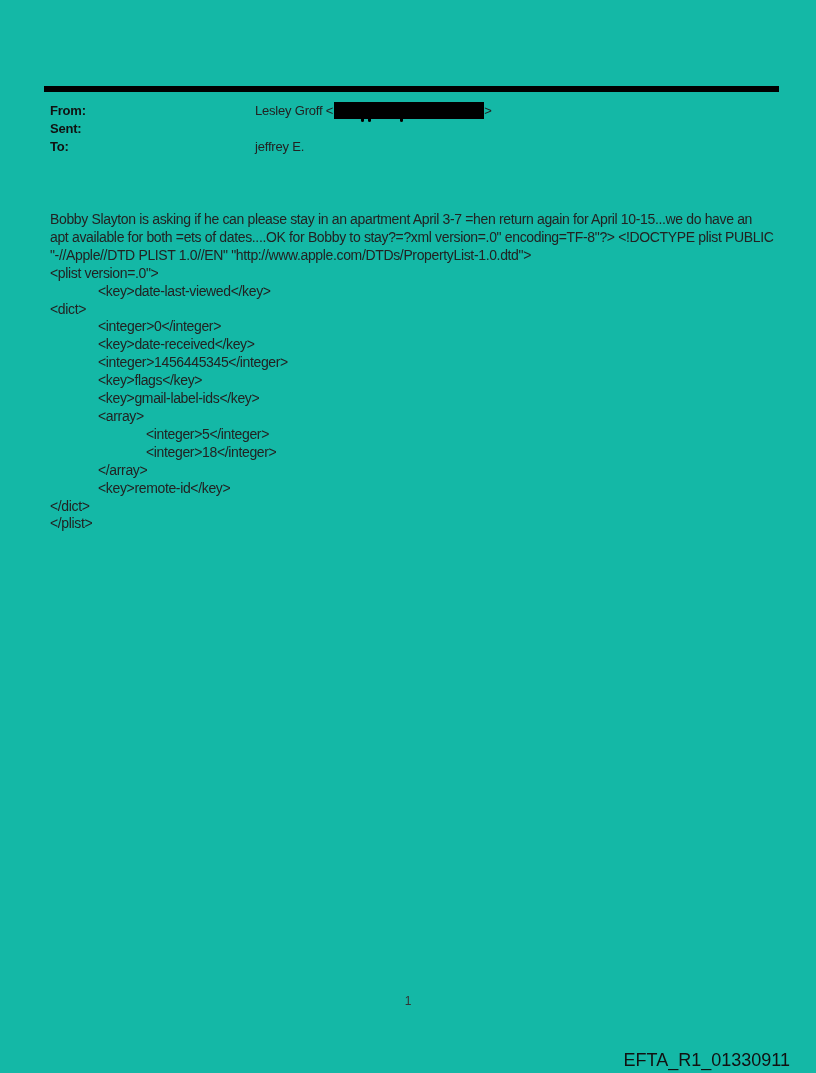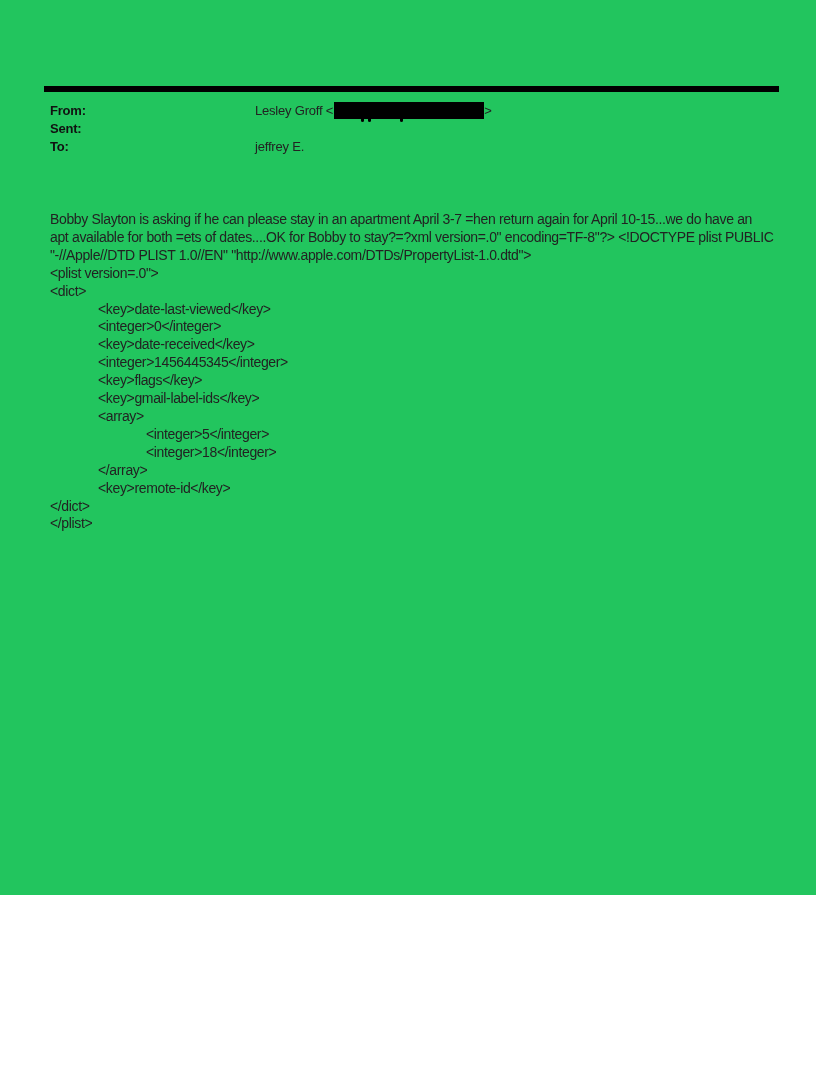--- a/index.html
+++ b/index.html
@@ -4,22 +4,22 @@
 <style>
   * { margin: 0; padding: 0; box-sizing: border-box; }
   html, body { background: #ffffff; }
   body {
     font-family: "Liberation Sans", sans-serif;
     color: #1f1f1f;
   }
   .page {
     position: relative;
     width: 816px;
-    height: 895px;
-    background: #22c55e;
+    height: 1073px;
+    background: #14b8a6;
     overflow: hidden;
     text-decoration: underline;
   }
 
   
   .top-rule {
     position: absolute;
     left: 44px;
     top: 86px;
     width: 735px;
@@ -126,22 +126,22 @@
       <span class="header-value">jeffrey E.</span>
     </div>
   </div>
 
   <div class="email-body">
 
   <div class="body-line indent-0">Bobby Slayton is asking if he can please stay in an apartment April 3-7 =hen return again for April 10-15...we do have an</div>
       <div class="body-line indent-0">apt available for both =ets of dates....OK for Bobby to stay?=?xml version=.0" encoding=TF-8"?&gt; &lt;!DOCTYPE plist PUBLIC</div>
       <div class="body-line indent-0">"-//Apple//DTD PLIST 1.0//EN" "http://www.apple.com/DTDs/PropertyList-1.0.dtd"&gt;</div>
       <div class="body-line indent-0">&lt;plist version=.0"&gt;</div>
+      <div class="body-line indent-1">&lt;key&gt;date-last-viewed&lt;/key&gt;</div>
       <div class="body-line indent-0">&lt;dict&gt;</div>
-      <div class="body-line indent-1">&lt;key&gt;date-last-viewed&lt;/key&gt;</div>
       <div class="body-line indent-1">&lt;integer&gt;0&lt;/integer&gt;</div>
       <div class="body-line indent-1">&lt;key&gt;date-received&lt;/key&gt;</div>
       <div class="body-line indent-1">&lt;integer&gt;1456445345&lt;/integer&gt;</div>
       <div class="body-line indent-1">&lt;key&gt;flags&lt;/key&gt;</div>
       <div class="body-line indent-1">&lt;key&gt;gmail-label-ids&lt;/key&gt;</div>
       <div class="body-line indent-1">&lt;array&gt;</div>
       <div class="body-line indent-2">&lt;integer&gt;5&lt;/integer&gt;</div>
       <div class="body-line indent-2">&lt;integer&gt;18&lt;/integer&gt;</div>
       <div class="body-line indent-1">&lt;/array&gt;</div>
       <div class="body-line indent-1">&lt;key&gt;remote-id&lt;/key&gt;</div>

